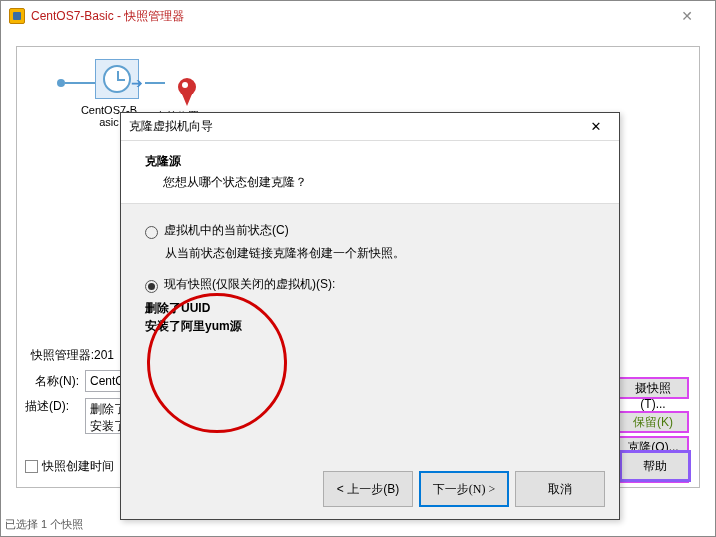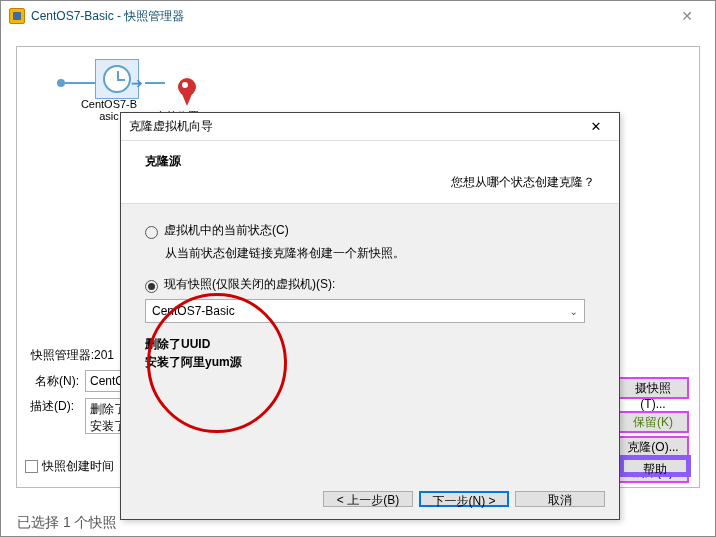--- a/index.html
+++ b/index.html
@@ -2,77 +2,77 @@
 <html><head>
   <meta charset="utf-8">
   <style>
     * { box-sizing: border-box; font-family: "Microsoft YaHei", "SimSun", sans-serif; font-size: 12px; }
     body { margin: 0; width: 716px; height: 537px; background: #f0f0f0; position: relative; overflow: hidden; }
     
     .main-window { position: absolute; top: 0; left: 0; width: 716px; height: 537px; background: #fff; border: 1px solid #888; }
     .titlebar { height: 30px; display: flex; align-items: center; padding: 0 8px; background: #fff; }
     .titlebar-icon { width: 16px; height: 16px; background: #f7b500; border: 1px solid #c08000; border-radius: 2px; margin-right: 6px; display:flex; align-items:center; justify-content:center;}
     .titlebar-icon::after{content:"";width:8px;height:8px;background:#3a6ea5;border-radius:1px;}
-    .titlebar-title { color: #0c4a6e; flex: 1; }
+    .titlebar-title { color: #b91c1c; flex: 1; }
     .titlebar-close { width: 40px; text-align: center; color: #888; font-size: 14px; }
     
     .content-frame { position: absolute; top: 45px; left: 15px; right: 15px; bottom: 48px; border: 1px solid #bbb; background: #fff; }
     
     .snapshot-canvas { position: absolute; top: 10px; left: 20px; right: 10px; height: 90px; }
     .snap-node { position: absolute; text-align: center; }
     .snap-clock { width: 28px; height: 28px; border: 2px solid #5fa0d0; border-radius: 50%; background: #fff; margin: 0 auto; position: relative; }
     .snap-clock::before { content:""; position:absolute; left:12px; top:4px; width:2px; height:10px; background:#5fa0d0;}
     .snap-clock::after { content:""; position:absolute; left:12px; top:12px; width:8px; height:2px; background:#5fa0d0;}
     .snap-clock-wrap { position: relative; display:inline-block;}
     .snap-sel { position:absolute; border:1px solid #70a8d8; background:rgba(180,210,240,0.4); width:44px; height:40px; left:-8px; top:-6px;}
     .snap-arrow { color:#4a90d0; position:absolute; font-size:14px; }
     .snap-pin { width: 20px; height: 28px; margin: 0 auto; position: relative; }
     .snap-pin-head{width:18px;height:18px;background:#d03030;border-radius:50%;position:absolute;top:0;left:1px;}
     .snap-pin-head::after{content:"";position:absolute;width:6px;height:6px;background:#fff;border-radius:50%;top:4px;left:4px;}
     .snap-pin-tail{width:0;height:0;border-left:5px solid transparent;border-right:5px solid transparent;border-top:12px solid #d03030;position:absolute;top:16px;left:5px;}
-    .snap-label { margin-top: 2px; font-size: 11px; line-height:1.1;}
+    .snap-label { margin-top: 8px; font-size: 11px; line-height:1.1;}
     .dot{width:8px;height:8px;background:#5fa0d0;border-radius:50%;position:absolute;}
     .line{height:2px;background:#5fa0d0;position:absolute;}
     
     .form-area { position: absolute; left: 8px; top: 300px; width: 680px; }
     .form-row { display: flex; align-items: center; margin-bottom: 6px; }
     .form-label { width: 95px; text-align: right; padding-right: 6px; }
     .form-input { flex:1; height: 22px; border: 1px solid #abadb3; padding: 2px 4px; background:#fff;}
     .form-textarea { flex:1; height: 36px; border: 1px solid #abadb3; padding: 2px 4px; background:#fff; resize:none;}
     
     .side-buttons { position: absolute; right: 10px; top: 330px; width: 72px; }
     .side-buttons button { width: 72px; height: 22px; margin-bottom: 3px; background: #e1e1e1; border: 2px solid #d946ef; }
     .side-buttons button:disabled{color:#4d7c0f;}
     
     .bottom-bar { position: absolute; left: 8px; bottom: 8px; right: 8px; height: 26px; display:flex; align-items:center;}
     .checkbox { width:13px; height:13px; border:1px solid #888; margin-right:4px; display:inline-block;}
-    .help-btn { position:absolute; right:0; width:72px; height:22px; background:#e1e1e1; border:5px solid #8b5cf6;}
+    .help-btn { position:absolute; right:0; width:72px; height:32px; background:#e1e1e1; border:3px solid #8b5cf6;}
     
-    .status { position:absolute; bottom:4px; left:16px; font-size:14px; color:#555;}
+    .status { position:absolute; bottom:4px; left:4px; font-size:11px; color:#555;}
     
     
     .dialog { position: absolute; top: 112px; left: 120px; width: 500px; height: 408px; background: #f0f0f0; border: 1px solid #444; box-shadow: 2px 2px 6px rgba(0,0,0,0.2); }
     .dlg-title { height: 28px; background:#fff; display:flex; align-items:center; padding:0 8px; border-bottom:1px solid #ddd;}
     .dlg-title-text { flex:1; }
     .dlg-close { width:30px; text-align:center; font-size:13px; }
     .dlg-nav { padding: 12px 24px; background:#fff; border-bottom:1px solid #ddd;}
     .dlg-nav-title { font-weight: bold; margin-bottom: 4px;}
-    .dlg-nav-sub { padding-left: 18px; text-align: right; }
+    .dlg-nav-sub { padding-left: 18px; }
     .dlg-body { padding: 18px 24px; }
     .section-label { margin-bottom: 10px; }
     .radio-row { display: flex; align-items: flex-end; margin-bottom: 6px; }
     .radio { width:13px; height:13px; border:1px solid #555; border-radius:50%; margin-right:6px; position:relative;}
     .radio.checked::after{content:"";width:7px;height:7px;background:#333;border-radius:50%;position:absolute;top:2px;left:2px;}
     .indent { padding-left: 20px; margin-bottom: 14px; }
     .select { width: 440px; height: 24px; border:1px solid #abadb3; background:#fff; display:flex; align-items:center; padding:0 6px; justify-content:space-between; margin-bottom:12px;}
     .chev{font-size:10px;color:#555;}
     .desc-text { line-height: 1.5; }
     .dlg-buttons { position:absolute; bottom: 12px; right: 14px; display:flex; gap:6px;}
-    .dlg-buttons button { min-width: 90px; height: 16px; background:#e1e1e1; border:1px solid #adadad; padding:0 10px;}
-    .dlg-buttons button.primary { border:2px solid #0078d7; }
+    .dlg-buttons button { min-width: 90px; height: 36px; background:#e1e1e1; border:1px solid #adadad; padding:0 10px;}
+    .dlg-buttons button.primary { border:2px solid #0078d7;font-family:Liberation Serif, serif; }
     
     .red-circle { position:absolute; width:140px; height:140px; border:3px solid #d00000; border-radius:50%; top:180px; left:26px; pointer-events:none;}
   </style>
 </head>
 <body>
 
 <div class="main-window">
   <div class="titlebar">
     <div class="titlebar-icon"></div>
     <div class="titlebar-title">CentOS7-Basic - 快照管理器</div>
@@ -104,21 +104,21 @@
 
     <div class="form-area">
       <div class="form-row">
         <div class="form-label">快照管理器:201</div>
       </div>
       <div class="form-row">
         <div style="width:60px;text-align:right;padding-right:6px;">名称(N):</div>
         <input class="form-input" style="width: 50px; flex: 0 0 auto;" value="CentOS">
       </div>
       <div class="form-row" style="align-items:flex-start;">
-        <div style="width:60px;text-align:center;padding-right:6px;">描述(D):</div>
+        <div style="width:60px;text-align:left;padding-right:6px;">描述(D):</div>
         <textarea class="form-textarea" style="width: 50px; flex: 0 0 auto; white-space: pre-line;">删除了
 安装了</textarea>
       </div>
     </div>
 
     <div class="side-buttons">
       <button>摄快照(T)...</button>
       <button disabled="">保留(K)</button>
       <button>克隆(O)...</button>
       <button>删除(E)</button>
@@ -148,24 +148,20 @@
     <div class="radio-row">
       <span class="radio"></span>
       <span>虚拟机中的当前状态(C)</span>
     </div>
     <div class="indent">从当前状态创建链接克隆将创建一个新快照。</div>
 
     <div class="radio-row">
       <span class="radio checked"></span>
       <span>现有快照(仅限关闭的虚拟机)(S):</span>
     </div>
-    <div class="select">
-      <span>CentOS7-Basic</span>
-      <span class="chev">⌄</span>
-    </div>
     <div class="desc-text" style="white-space:pre-line;font-weight:bold;">删除了UUID
 安装了阿里yum源</div>
   </div>
 
   <div class="red-circle"></div>
 
   <div class="dlg-buttons">
     <button>&lt; 上一步(B)</button>
     <button class="primary">下一步(N) &gt;</button>
     <button>取消</button>

